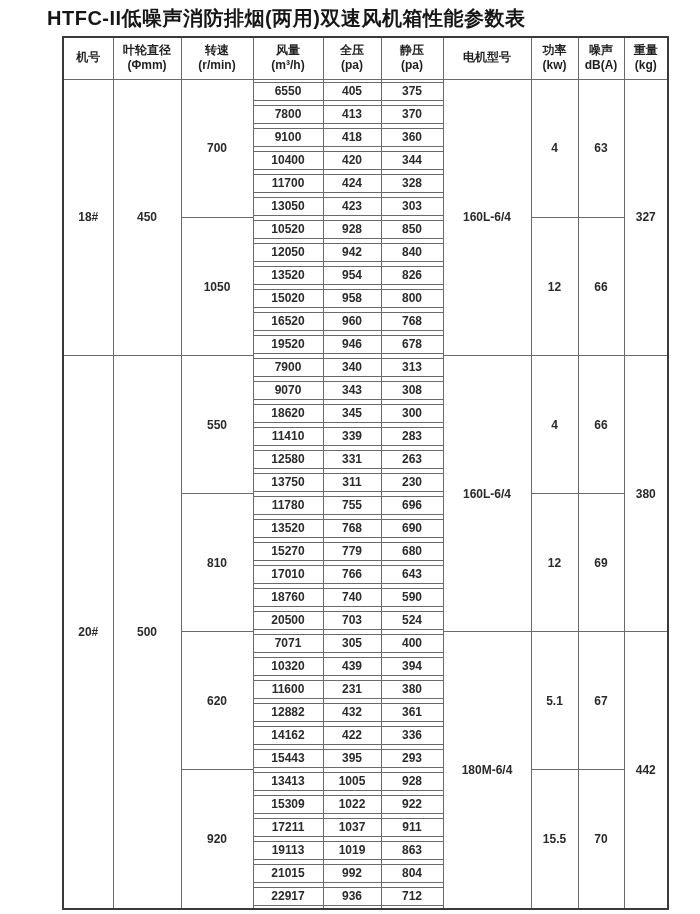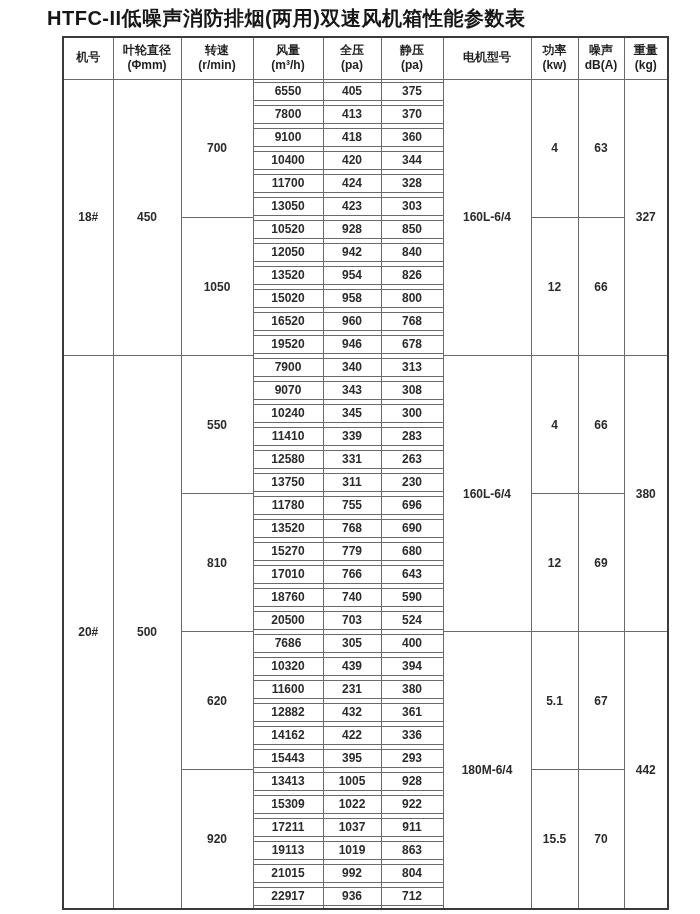--- a/index.html
+++ b/index.html
@@ -271,21 +271,21 @@
           </td>
           <td class="box-cell">
             <div class="box">343</div>
           </td>
           <td class="box-cell">
             <div class="box">308</div>
           </td>
         </tr>
         <tr>
           <td class="box-cell">
-            <div class="box">10240</div>
+            <div class="box">18620</div>
           </td>
           <td class="box-cell">
             <div class="box">345</div>
           </td>
           <td class="box-cell">
             <div class="box">300</div>
           </td>
         </tr>
         <tr>
           <td class="box-cell">
@@ -385,21 +385,21 @@
           <td class="box-cell">
             <div class="box">703</div>
           </td>
           <td class="box-cell">
             <div class="box">524</div>
           </td>
         </tr>
         <tr>
           <td rowspan="6">620</td>
           <td class="box-cell">
-            <div class="box">7686</div>
+            <div class="box">7071</div>
           </td>
           <td class="box-cell">
             <div class="box">305</div>
           </td>
           <td class="box-cell">
             <div class="box">400</div>
           </td>
           <td rowspan="12">180M-6/4</td>
           <td rowspan="6">5.1</td>
           <td rowspan="6">67</td>

